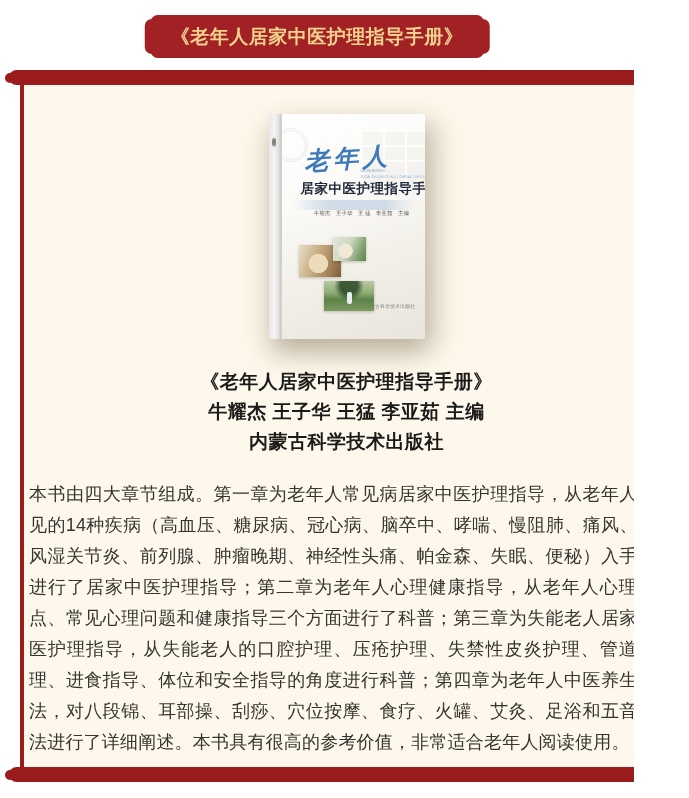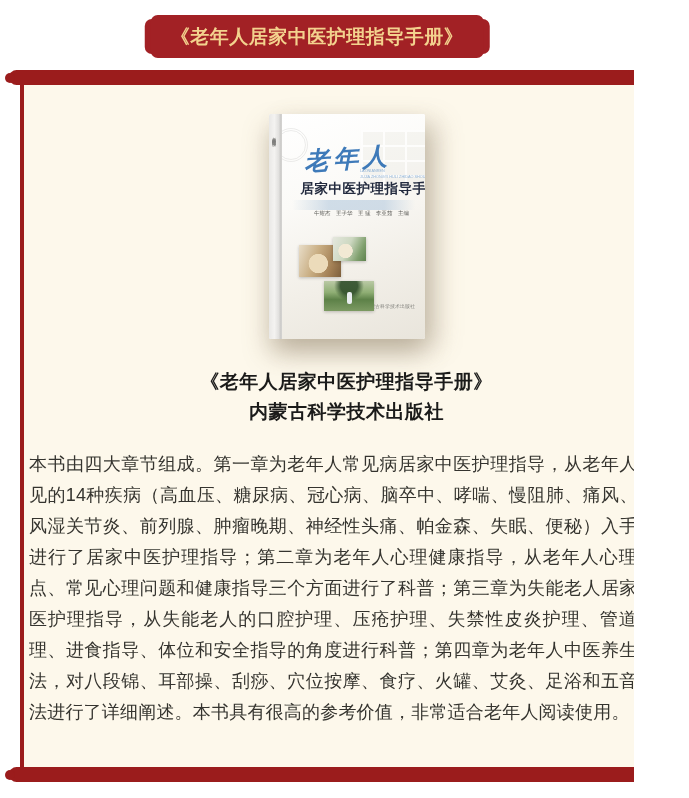--- a/index.html
+++ b/index.html
@@ -183,20 +183,21 @@
             <div class="photo photo-food"></div>
             <div class="photo photo-tea"></div>
             <div class="photo photo-park"></div>
             <div class="book-publisher">内蒙古科学技术出版社</div>
           </div>
         </div>
       </div>
 
       <div class="title-block">
         <div>《老年人居家中医护理指导手册》</div>
+        <div>牛耀杰 王子华 王猛 李亚茹  主编</div>
         <div>内蒙古科学技术出版社</div>
       </div>
 
       <p class="desc">本书由四大章节组成。第一章为老年人常见病居家中医护理指导，从老年人常见的14种疾病（高血压、糖尿病、冠心病、脑卒中、哮喘、慢阻肺、痛风、类风湿关节炎、前列腺、肿瘤晚期、神经性头痛、帕金森、失眠、便秘）入手，进行了居家中医护理指导；第二章为老年人心理健康指导，从老年人心理特点、常见心理问题和健康指导三个方面进行了科普；第三章为失能老人居家中医护理指导，从失能老人的口腔护理、压疮护理、失禁性皮炎护理、管道护理、进食指导、体位和安全指导的角度进行科普；第四章为老年人中医养生疗法，对八段锦、耳部操、刮痧、穴位按摩、食疗、火罐、艾灸、足浴和五音疗法进行了详细阐述。本书具有很高的参考价值，非常适合老年人阅读使用。</p>
 
     </div>
 
     <div class="bar bar-bottom"></div>
   </div>
 

